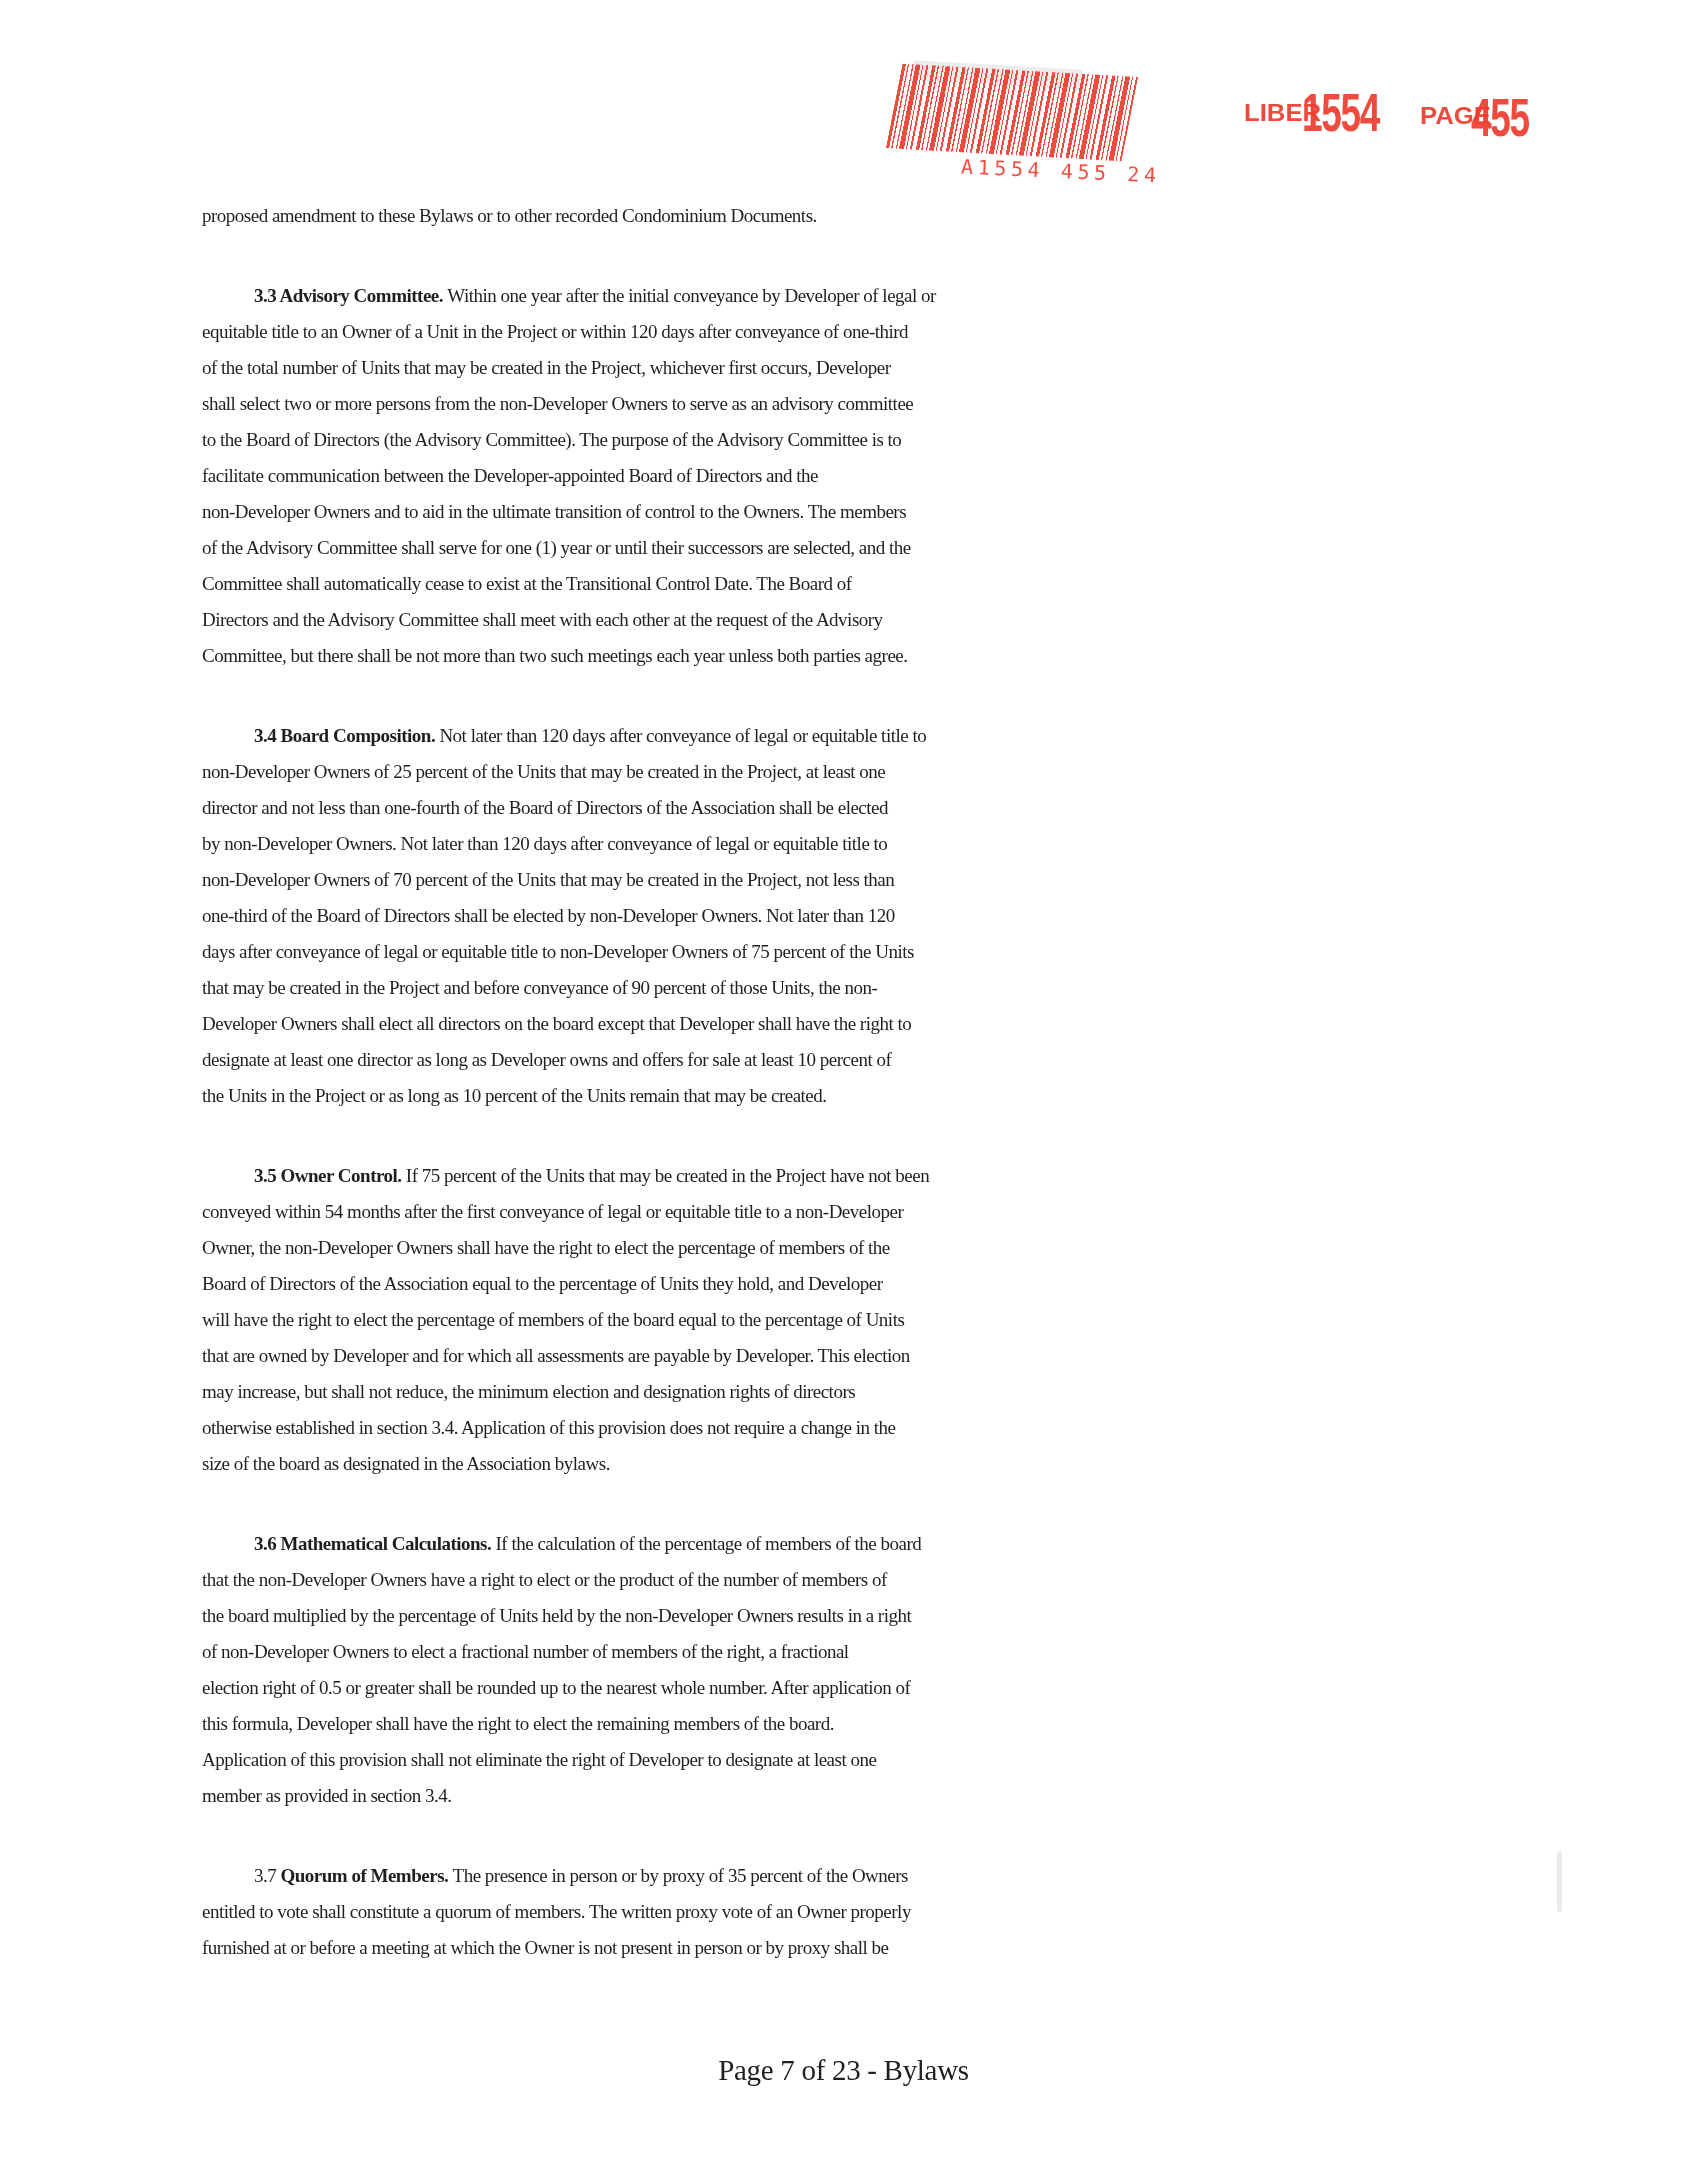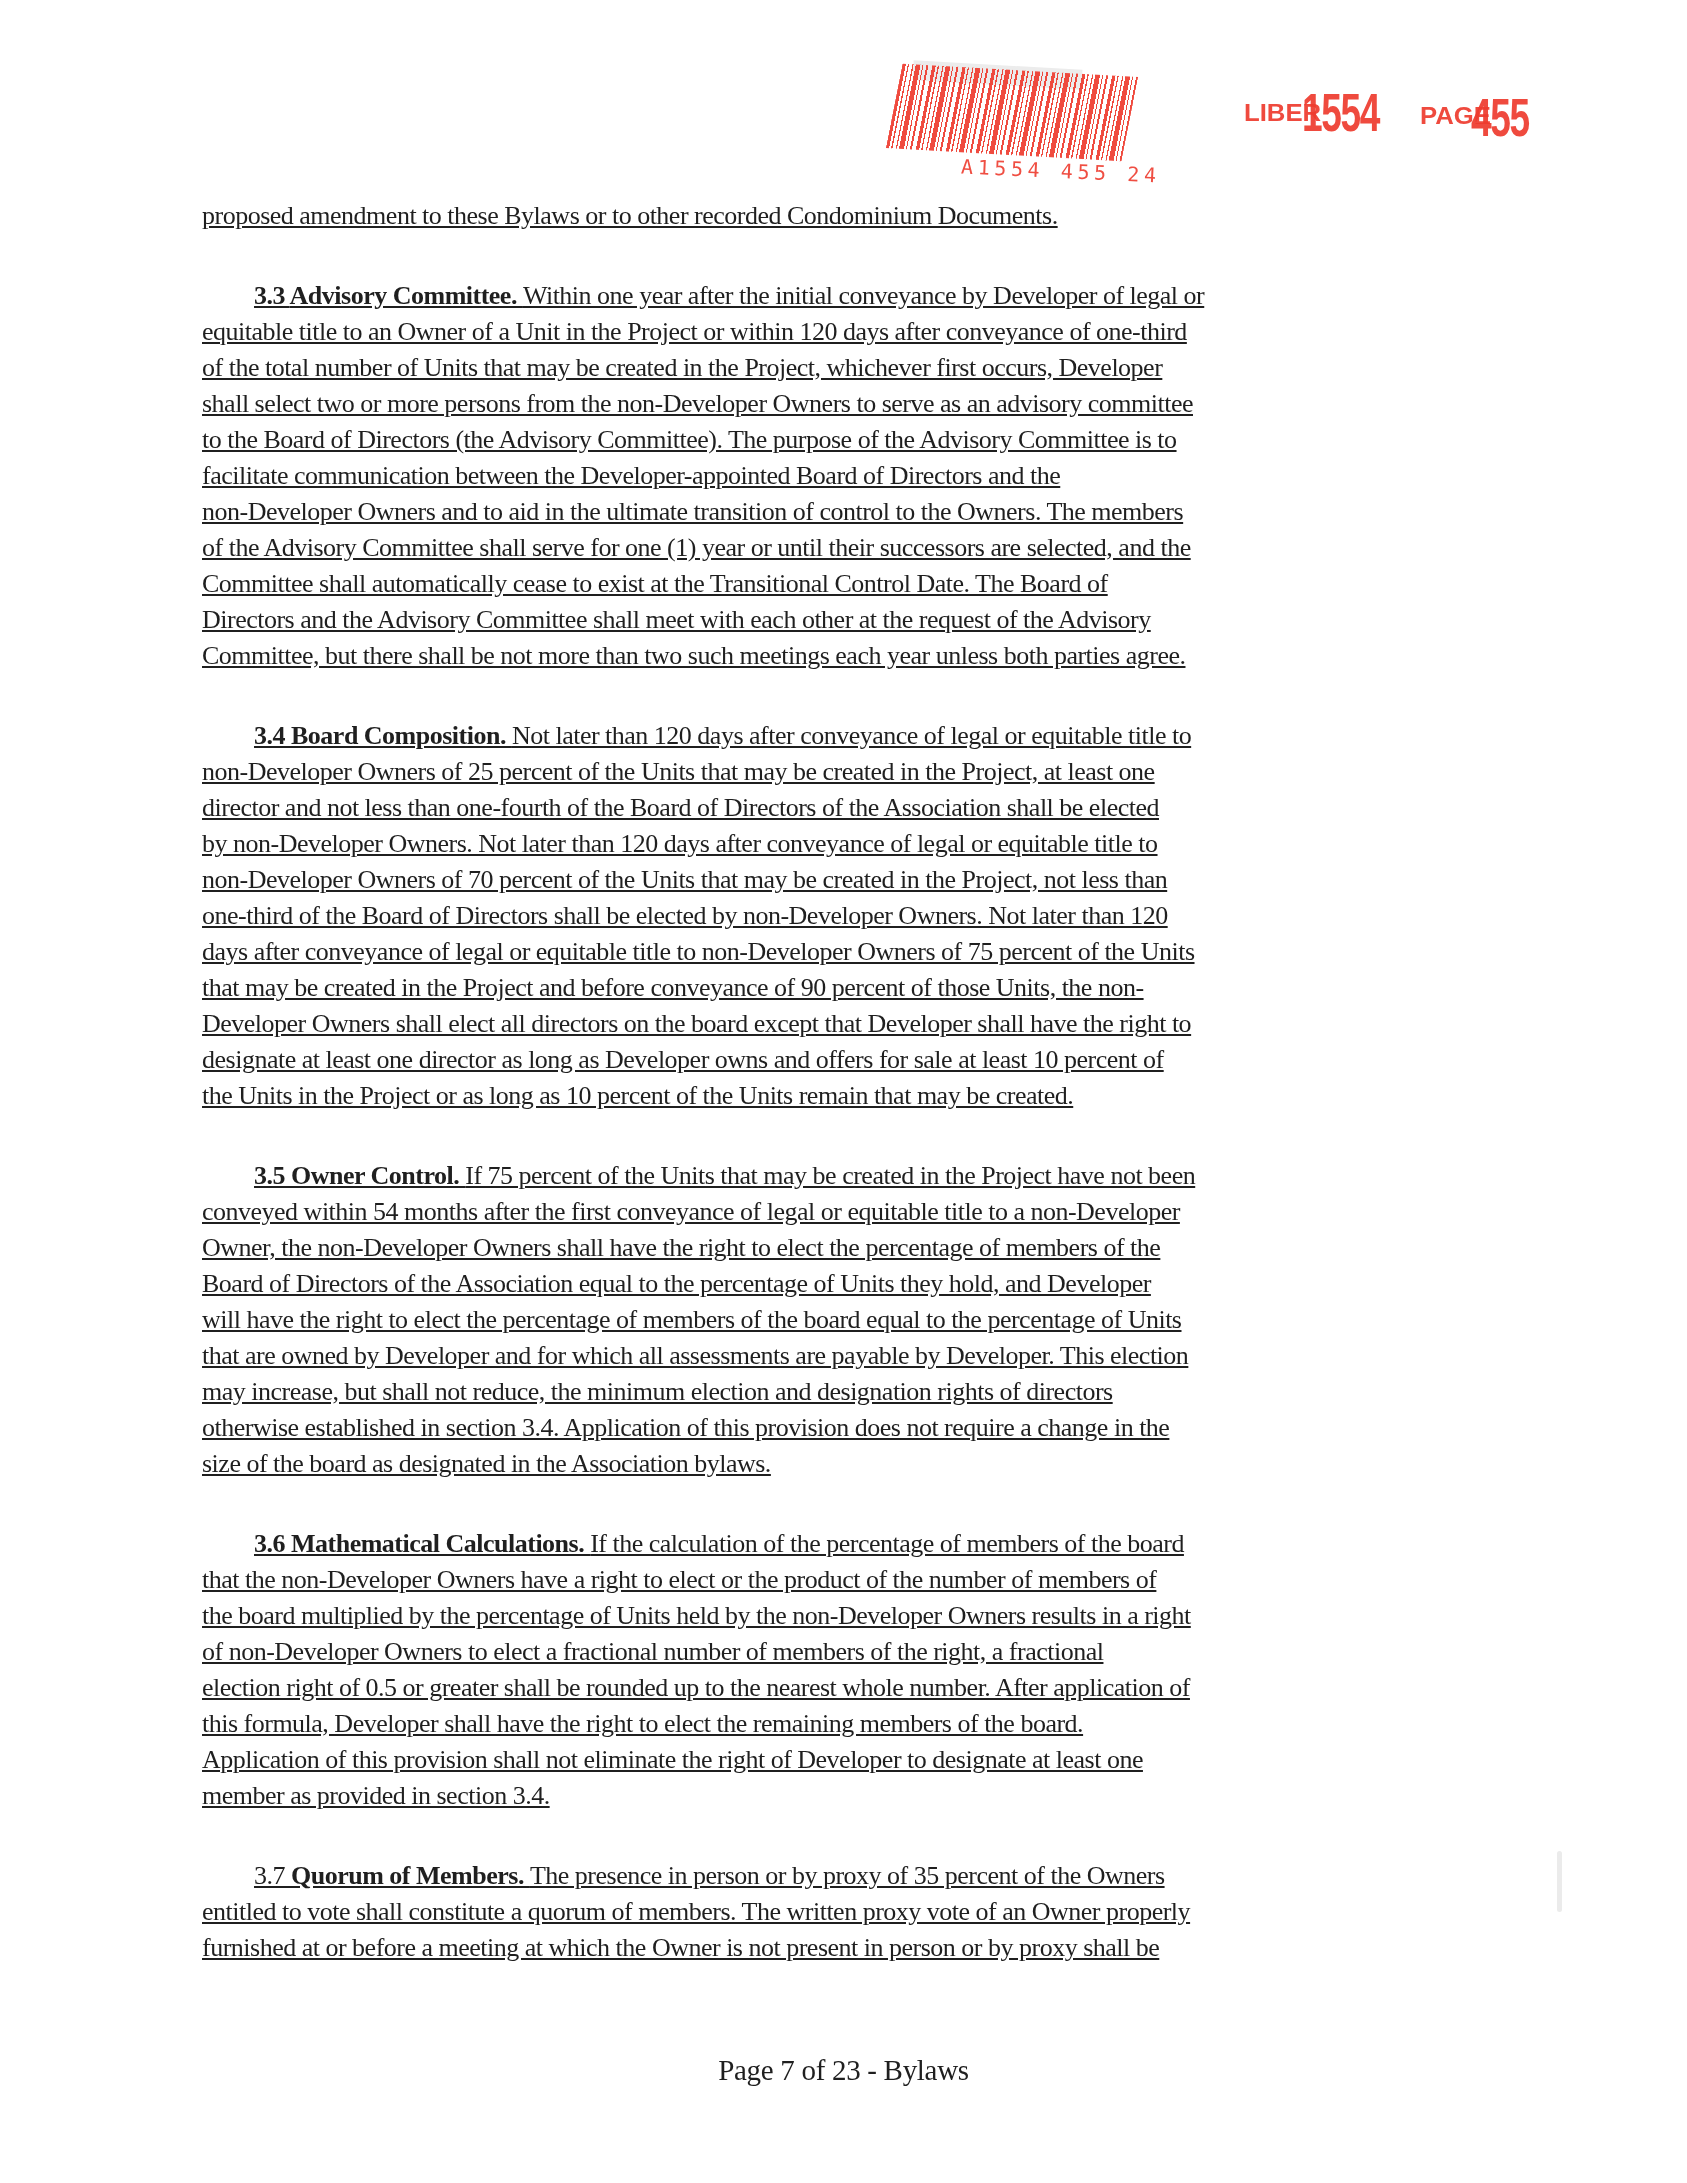--- a/index.html
+++ b/index.html
@@ -62,21 +62,21 @@
     background:#ececec; transform:rotate(3.2deg);
   }
   .smudge-right {
     position:absolute; left:1557px; top:1851px; width:5.3px; height:61px;
     background:#ebebeb; border-radius:2.6px;
   }
 
   
   .body-text {
     position:absolute; left:202px; top:198px; width:1254px;
-    font-size:26px; line-height:36px; letter-spacing:-0.5px;text-decoration:underline;
+    font-size:19px; line-height:36px; letter-spacing:-0.5px;
   }
   .para { margin:0 0 44px 0; }
   .line { display:block; white-space:nowrap; }
   .line.first { padding-left:52px; }
   .b { font-weight:bold;text-align:right; }
 
   .footer {
     position:absolute; left:0; top:2054px; width:1687px;
     text-align:center;
     font-size:29px; letter-spacing:-0.3px;

